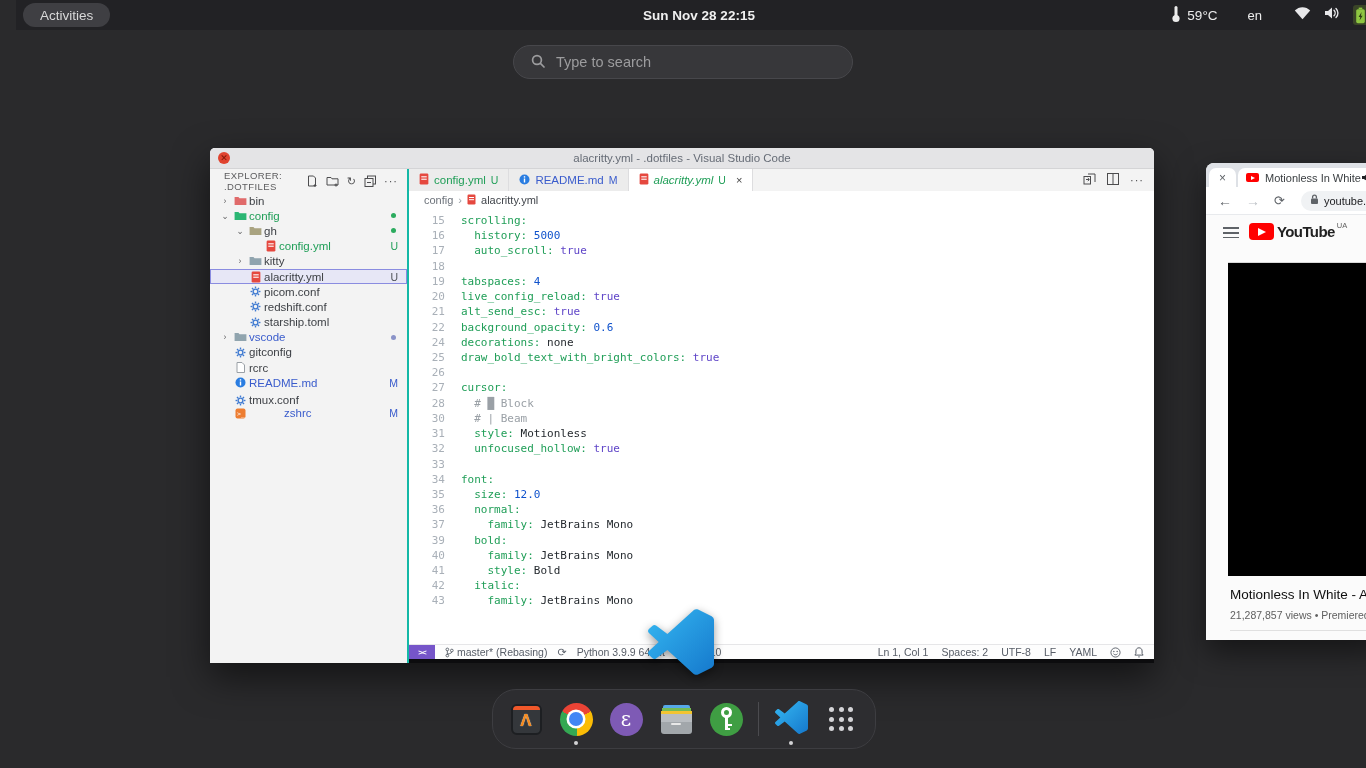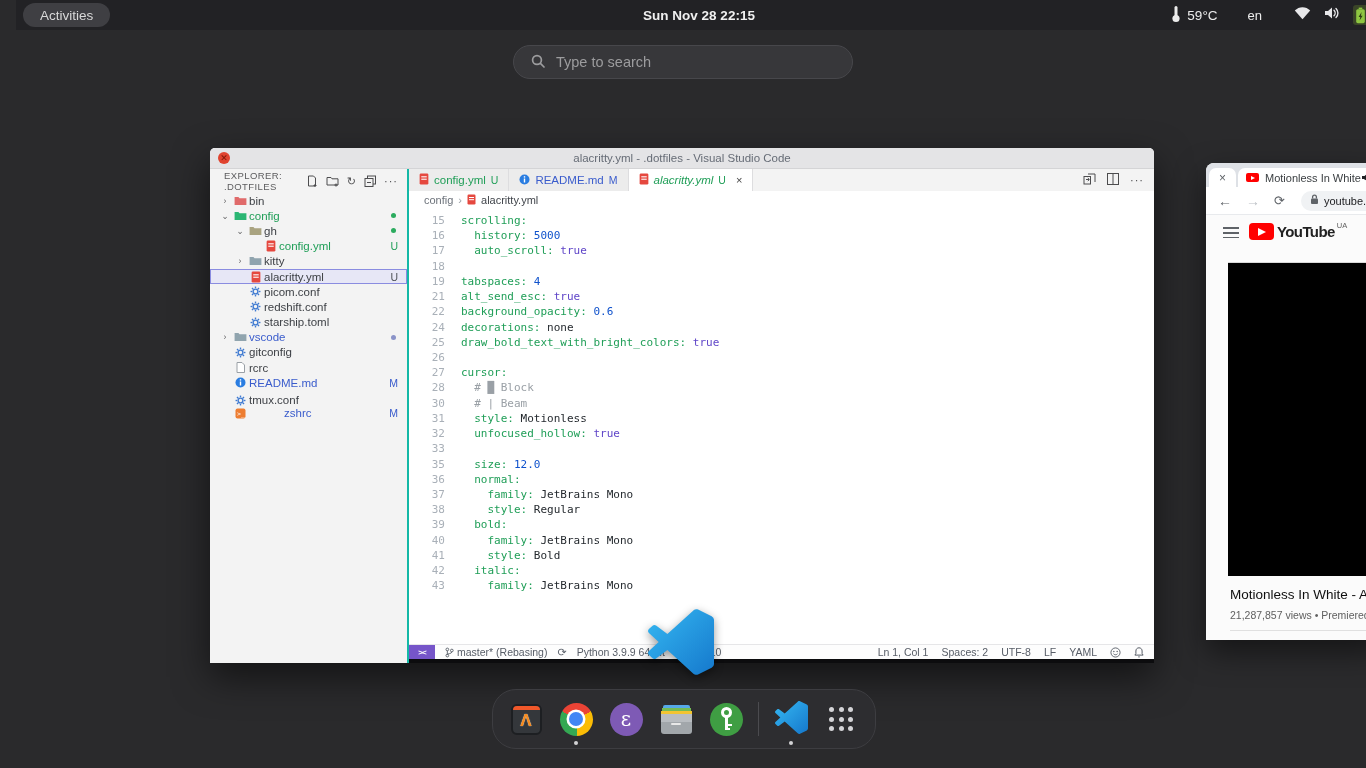--- a/index.html
+++ b/index.html
@@ -508,35 +508,36 @@
               <rect x="2" y="5.2" width="5" height="1" fill="#fff"></rect>
             </svg></span>
         <span style="color:#41454b;">alacritty.yml</span>
       </div>
       <div class="codearea" id="codearea">
           <div class="cl"><span class="ln">15</span><span class="ct"><span class="k">scrolling:</span></span></div>
           <div class="cl"><span class="ln">16</span><span class="ct"><span class="k">  history:</span><span class="n"> 5000</span></span></div>
           <div class="cl"><span class="ln">17</span><span class="ct"><span class="k">  auto_scroll:</span><span class="b"> true</span></span></div>
           <div class="cl"><span class="ln">18</span><span class="ct"></span></div>
           <div class="cl"><span class="ln">19</span><span class="ct"><span class="k">tabspaces:</span><span class="n"> 4</span></span></div>
+          <div class="cl"><span class="ln">20</span><span class="ct"><span class="k">live_config_reload:</span><span class="b"> true</span></span></div>
           <div class="cl"><span class="ln">21</span><span class="ct"><span class="k">alt_send_esc:</span><span class="b"> true</span></span></div>
           <div class="cl"><span class="ln">22</span><span class="ct"><span class="k">background_opacity:</span><span class="n"> 0.6</span></span></div>
           <div class="cl"><span class="ln">24</span><span class="ct"><span class="k">decorations:</span><span class="s"> none</span></span></div>
           <div class="cl"><span class="ln">25</span><span class="ct"><span class="k">draw_bold_text_with_bright_colors:</span><span class="b"> true</span></span></div>
           <div class="cl"><span class="ln">26</span><span class="ct"></span></div>
           <div class="cl"><span class="ln">27</span><span class="ct"><span class="k">cursor:</span></span></div>
           <div class="cl"><span class="ln">28</span><span class="ct"><span class="c">  # █ Block</span></span></div>
           <div class="cl"><span class="ln">30</span><span class="ct"><span class="c">  # | Beam</span></span></div>
           <div class="cl"><span class="ln">31</span><span class="ct"><span class="k">  style:</span><span class="s"> Motionless</span></span></div>
           <div class="cl"><span class="ln">32</span><span class="ct"><span class="k">  unfocused_hollow:</span><span class="b"> true</span></span></div>
           <div class="cl"><span class="ln">33</span><span class="ct"></span></div>
+          <div class="cl"><span class="ln">34</span><span class="ct"><span class="k">font:</span></span></div>
           <div class="cl"><span class="ln">35</span><span class="ct"><span class="k">  size:</span><span class="n"> 12.0</span></span></div>
           <div class="cl"><span class="ln">36</span><span class="ct"><span class="k">  normal:</span></span></div>
           <div class="cl"><span class="ln">37</span><span class="ct"><span class="k">    family:</span><span class="s"> JetBrains Mono</span></span></div>
-          <div class="cl"><span class="ln">38</span><span class="ct"><span class="k">    style:</span><span class="s"> Regular</span></span></div>
           <div class="cl"><span class="ln">39</span><span class="ct"><span class="k">  bold:</span></span></div>
           <div class="cl"><span class="ln">40</span><span class="ct"><span class="k">    family:</span><span class="s"> JetBrains Mono</span></span></div>
           <div class="cl"><span class="ln">41</span><span class="ct"><span class="k">    style:</span><span class="s"> Bold</span></span></div>
           <div class="cl"><span class="ln">42</span><span class="ct"><span class="k">  italic:</span></span></div>
           <div class="cl"><span class="ln">43</span><span class="ct"><span class="k">    family:</span><span class="s"> JetBrains Mono</span></span></div>
         </div>
       <div class="statusbar">
         <span class="remote">&gt;&lt;</span>
         <span class="st-item">
           <svg width="9" height="11" viewBox="0 0 10 12">

